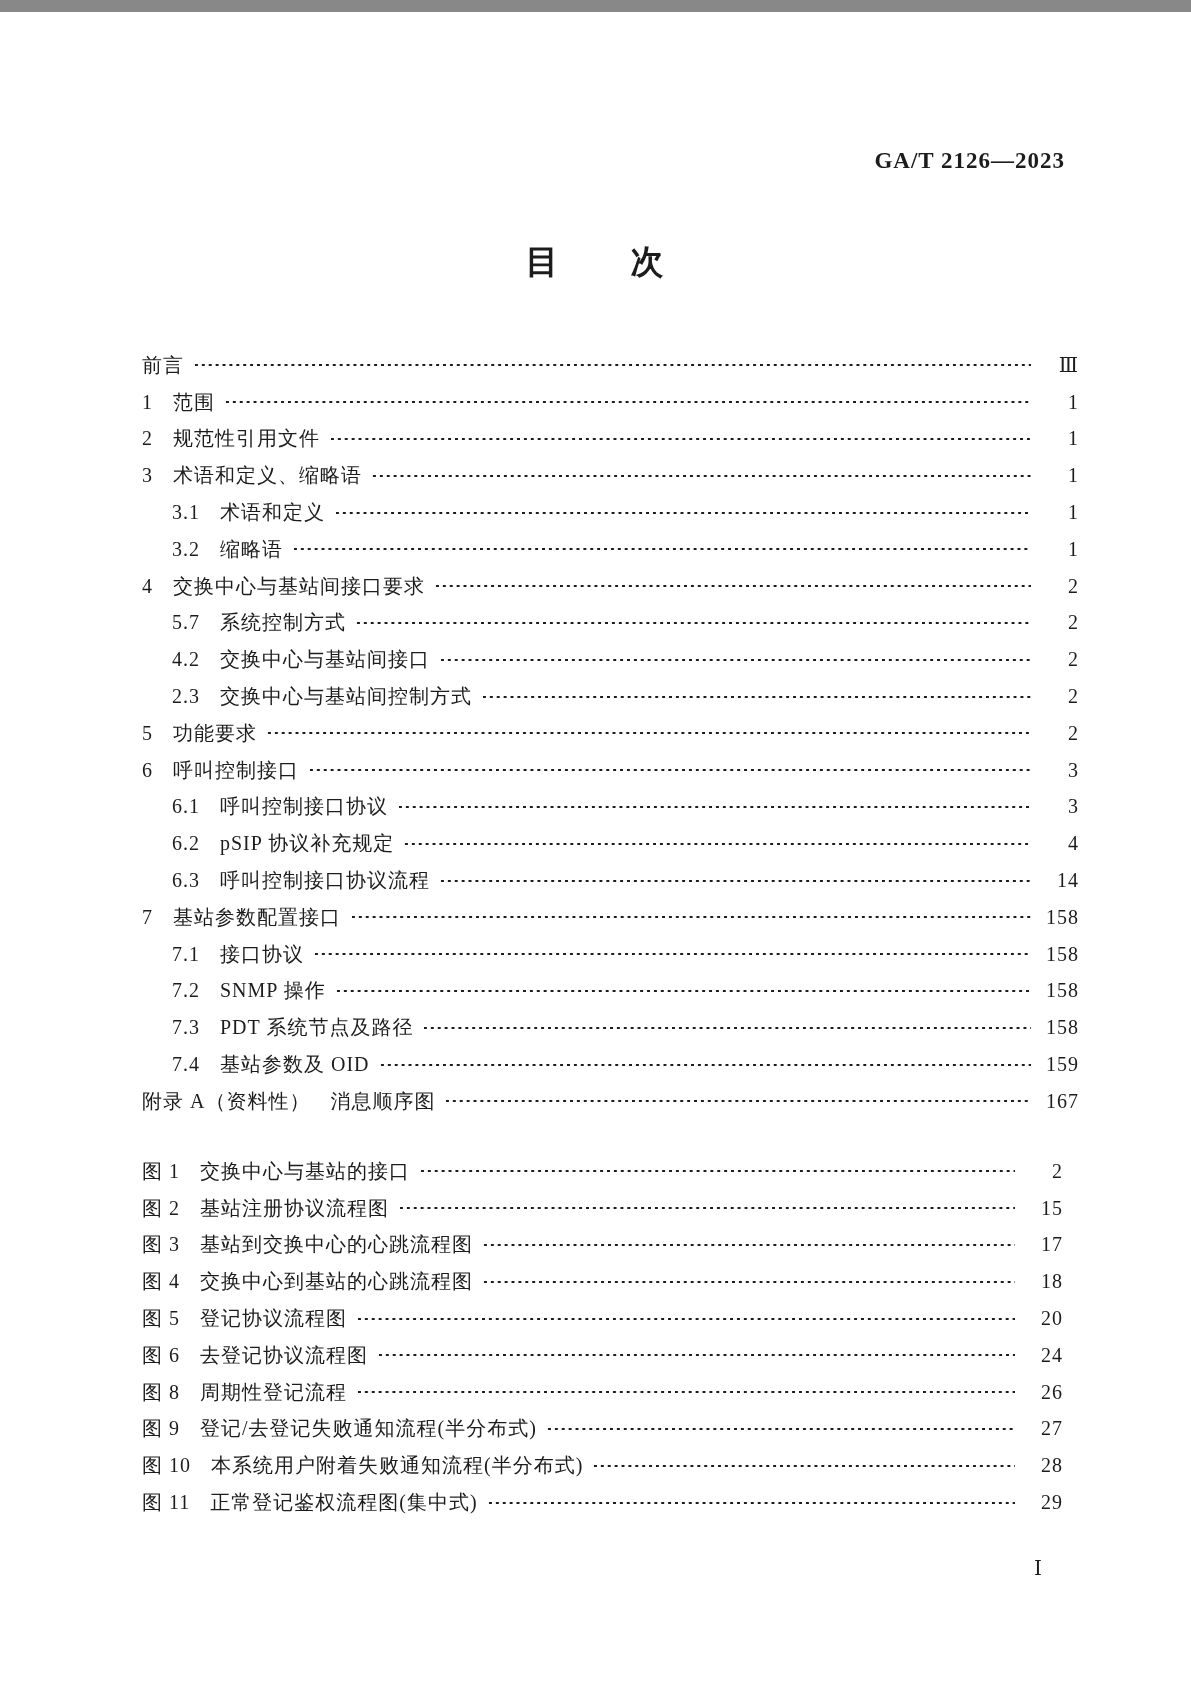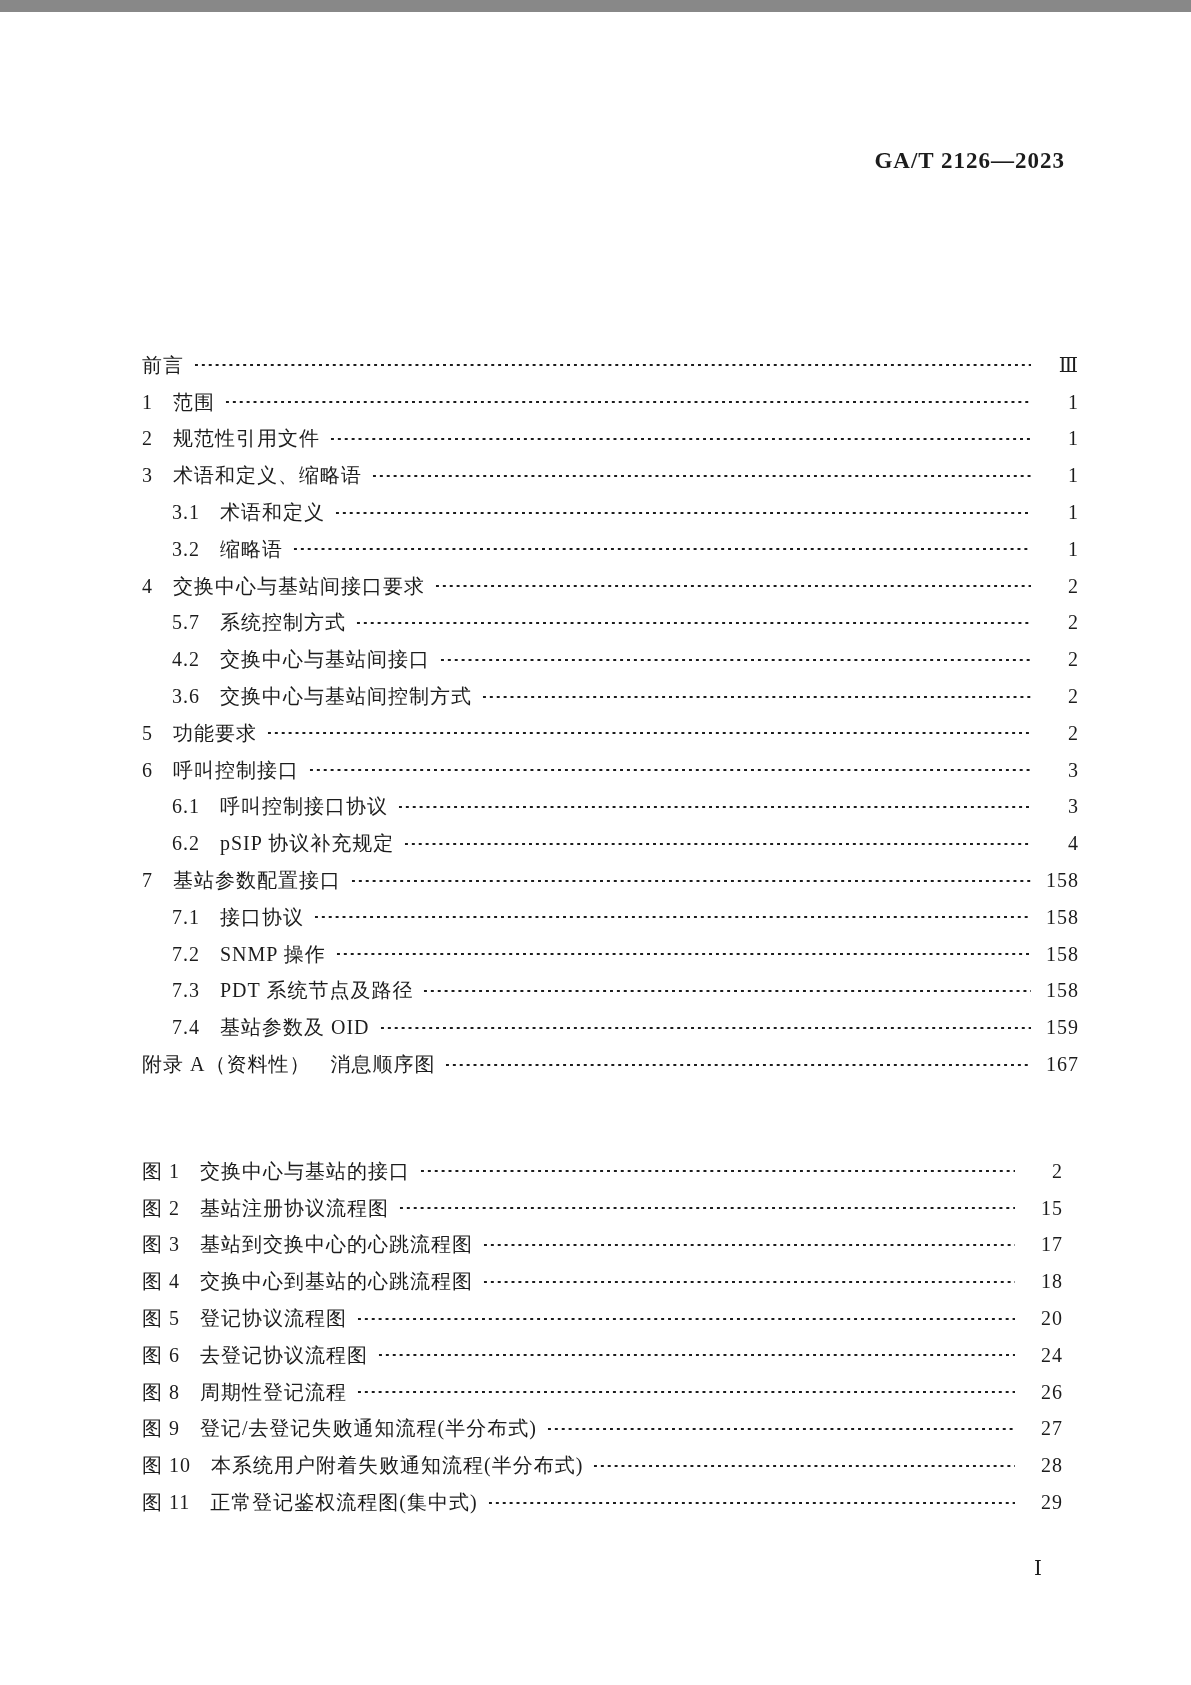--- a/index.html
+++ b/index.html
@@ -82,20 +82,21 @@
     font-size:20px;
   }
 </style>
 </head>
 <body>
 
 <div class="page">
 
   <div class="doc-code">GA/T 2126—2023</div>
 
+  <div class="page-title">目　　次</div>
 
   <div class="toc-list" id="toc-list">
       <div class="row">
 
     <span class="label">前言</span>
     <span class="dots"></span>
     <span class="pg">Ⅲ</span>
   </div>
       <div class="row">
     <span class="num">1</span>
@@ -139,21 +140,21 @@
     <span class="dots"></span>
     <span class="pg">2</span>
   </div>
       <div class="row l1">
     <span class="num">4.2</span>
     <span class="label">交换中心与基站间接口</span>
     <span class="dots"></span>
     <span class="pg">2</span>
   </div>
       <div class="row l1">
-    <span class="num">3.6</span>
+    <span class="num">2.3</span>
     <span class="label">交换中心与基站间控制方式</span>
     <span class="dots"></span>
     <span class="pg">2</span>
   </div>
       <div class="row">
     <span class="num">5</span>
     <span class="label">功能要求</span>
     <span class="dots"></span>
     <span class="pg">2</span>
   </div>
@@ -168,20 +169,26 @@
     <span class="label">呼叫控制接口协议</span>
     <span class="dots"></span>
     <span class="pg">3</span>
   </div>
       <div class="row l1">
     <span class="num">6.2</span>
     <span class="label">pSIP 协议补充规定</span>
     <span class="dots"></span>
     <span class="pg">4</span>
   </div>
+      <div class="row l1">
+    <span class="num">6.3</span>
+    <span class="label">呼叫控制接口协议流程</span>
+    <span class="dots"></span>
+    <span class="pg">14</span>
+  </div>
       <div class="row">
     <span class="num">7</span>
     <span class="label">基站参数配置接口</span>
     <span class="dots"></span>
     <span class="pg">158</span>
   </div>
       <div class="row l1">
     <span class="num">7.1</span>
     <span class="label">接口协议</span>
     <span class="dots"></span>

